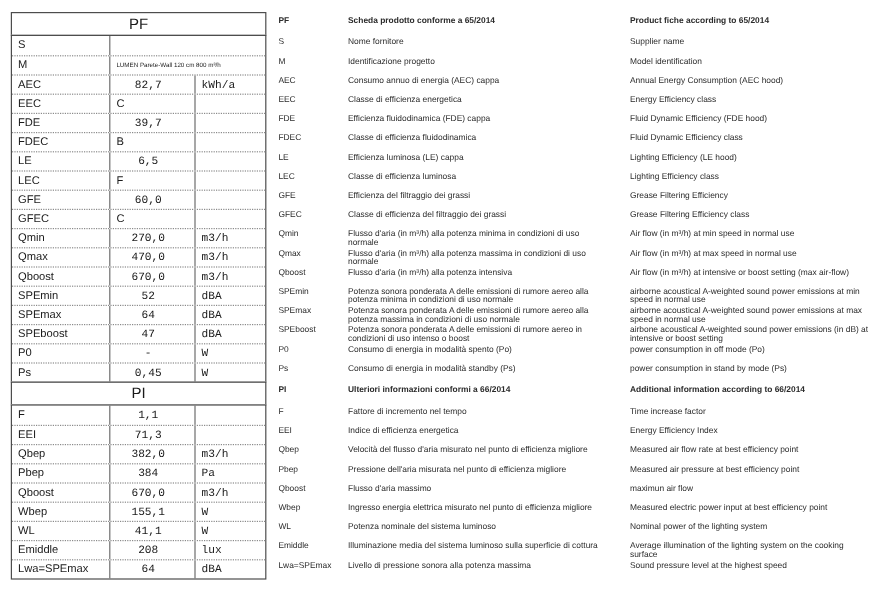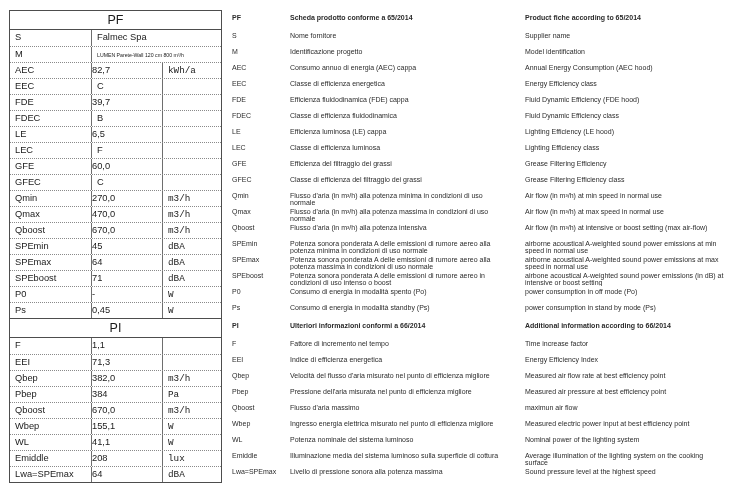--- a/index.html
+++ b/index.html
@@ -24,21 +24,21 @@
   .thead + .tsection, .tsection + .thead { margin-top: -1px; }
   .tsection { border: 1px solid #4d4d4d; background: #fff; }
   .trow { display: flex; height: 16px; box-sizing: border-box; }
   .trow + .trow { border-top: 1px dotted #8a8a8a; }
   .tcell {
     font-size: 9.3px; line-height: 15px;
     color: #1a1a1a; white-space: nowrap; overflow: hidden;
   }
   .tcell.code  { width: 82px; padding-left: 5px; border-right: 1px solid #6e6e6e; }
   .tcell.value { width: 71px; padding-left: 5px; border-right: 1px solid #6e6e6e; }
-  .tcell.value.num { text-align: left; padding-right: 7px; padding-left: 0; }
+  .tcell.value.num { text-align: center; padding-right: 7px; padding-left: 0; font-family: Liberation Mono, monospace; }
   .tcell.value.merged { width: 129px; border-right: none; }
   .tcell.value.small { font-size: 5.2px; line-height: 16px; }
   .tcell.unit { flex: 1; padding-left: 5px; font-family: Liberation Mono, monospace; }
 
   
   .legend { position: absolute; left: 232px; top: 10px; width: 505px; }
   .lrow { display: flex; height: 16px; overflow: hidden; }
   .lrow.lhead { height: 20px; }
   .lrow > div {
     font-size: 7px; line-height: 7px;
@@ -51,21 +51,20 @@
 </style>
 </head>
 <body>
 
 <div class="page">
   <div class="spec-table">
       <div class="thead">PF</div>
       <div class="tsection">
         <div class="trow">
           <div class="tcell code">S</div>
-          <div class="tcell value merged">Falmec Spa</div>
         </div>
         <div class="trow">
           <div class="tcell code">M</div>
           <div class="tcell value merged small">LUMEN Parete-Wall 120 cm 800 m³/h</div>
         </div>
         <div class="trow">
           <div class="tcell code">AEC</div>
           <div class="tcell value num">82,7</div>
           <div class="tcell unit">kWh/a</div>
         </div>
@@ -114,31 +113,31 @@
           <div class="tcell value num">470,0</div>
           <div class="tcell unit">m3/h</div>
         </div>
         <div class="trow">
           <div class="tcell code">Qboost</div>
           <div class="tcell value num">670,0</div>
           <div class="tcell unit">m3/h</div>
         </div>
         <div class="trow">
           <div class="tcell code">SPEmin</div>
-          <div class="tcell value num">45</div>
+          <div class="tcell value num">52</div>
           <div class="tcell unit">dBA</div>
         </div>
         <div class="trow">
           <div class="tcell code">SPEmax</div>
           <div class="tcell value num">64</div>
           <div class="tcell unit">dBA</div>
         </div>
         <div class="trow">
           <div class="tcell code">SPEboost</div>
-          <div class="tcell value num">71</div>
+          <div class="tcell value num">47</div>
           <div class="tcell unit">dBA</div>
         </div>
         <div class="trow">
           <div class="tcell code">P0</div>
           <div class="tcell value num">-</div>
           <div class="tcell unit">W</div>
         </div>
         <div class="trow">
           <div class="tcell code">Ps</div>
           <div class="tcell value num">0,45</div>

